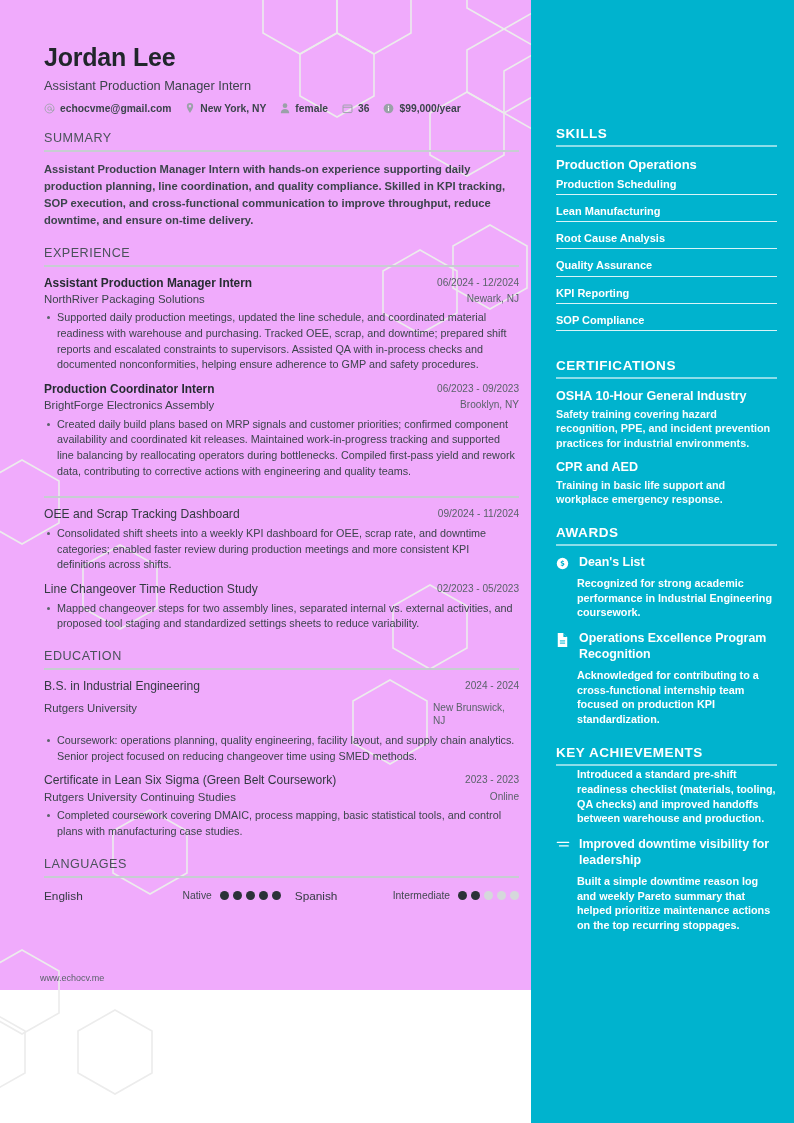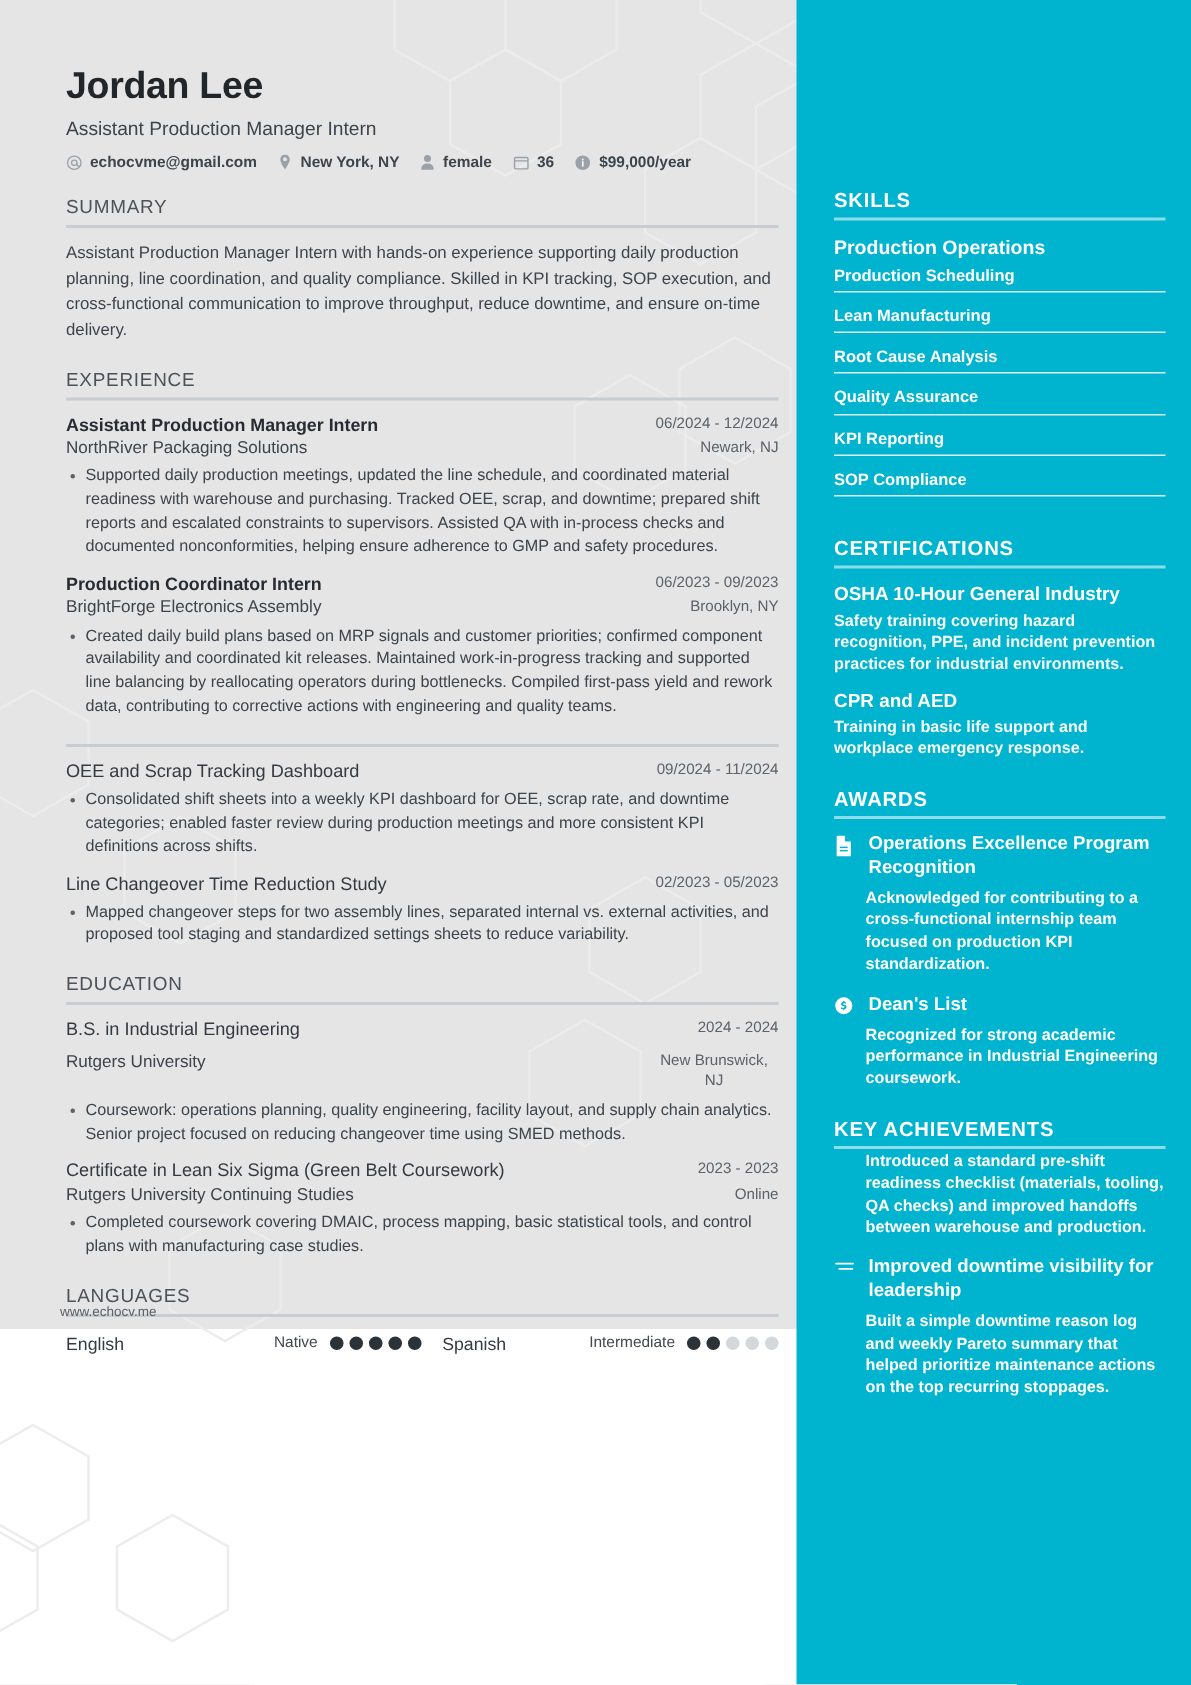--- a/index.html
+++ b/index.html
@@ -2,21 +2,21 @@
 <html><head>
 <meta charset="utf-8">
 <style>
   * { box-sizing: border-box; margin: 0; padding: 0; }
   html, body {
     width: 794px; height: 1123px;
     font-family: "Liberation Sans", sans-serif;
     background: #ffffff;
     overflow: hidden;
   }
-  .page { position: relative; width: 794px; height: 886px; background:#e5e5e5; }
+  .page { position: relative; width: 794px; height: 990px; background:#f0abfc; }
 
   
   .hexlayer { position:absolute; inset:0; pointer-events:none; z-index:0; }
   .hexlayer svg { position:absolute; }
 
   
   .sidebar {
     position:absolute; right:0; top:0; width:263px; height:1123px;
     background:#00b3ce; color:#ffffff; z-index:2;
     padding: 126px 17px 0 25px;
@@ -60,29 +60,29 @@
   .role { font-size:12.8px; color:#3c444c; margin-top:6px; }
   .contacts { display:flex; align-items:flex-start; flex-wrap:wrap; gap:0 5px; margin-top:10px; }
   .cline { display:flex; align-items:center; gap:5px; margin-right:9px; }
   .cline .ctxt { font-size:10.3px; font-weight:700; color:#3c444c; white-space:nowrap; }
   .cline svg { display:block; }
 
   .sec { margin-top:17px; }
   .sec-h { font-size:12.6px; color:#4a525a; letter-spacing:.5px; text-transform:uppercase; }
   .sec-rule { height:2px; background:#c7cdd2; margin-top:5px; margin-bottom:9px; }
 
-  .summary { font-size:11.2px; line-height:1.52; color:#3c444c; }
+  .summary { font-size:11.2px; line-height:1.52; color:#3c444c;font-weight:bold; }
 
   .entry { margin-bottom:9px; }
   .erow { display:flex; justify-content:space-between; align-items:flex-start; gap:10px; }
   .etitle { font-size:11.9px; font-weight:700; color:#262c32; line-height:1.3; }
   .etitle.plain { font-weight:400; font-size:12.1px; color:#333a42; }
   .edate { font-size:10.1px; color:#5a626a; white-space:nowrap; padding-top:1px; }
   .eorg { font-size:11.4px; color:#3c444c; line-height:1.35; }
-  .eloc { font-size:10.1px; color:#5a626a; text-align:center; max-width:86px; line-height:1.3;margin-left:32px; }
+  .eloc { font-size:10.1px; color:#5a626a; text-align:left; max-width:86px; line-height:1.3;margin-left:32px; }
   .erow2 { display:flex; justify-content:space-between; align-items:flex-start; gap:0; margin-top:1px; }
 
   ul.bul { list-style:none; margin-top:3px; }
   ul.bul li {
     position:relative; padding-left:13px; font-size:10.8px;
     line-height:1.45; color:#3c444c; margin-bottom:1px;
   }
   ul.bul li:before {
     content:""; position:absolute; left:3px; top:6px;
     width:3px; height:3px; border-radius:50%; background:#5a626a;
@@ -340,47 +340,47 @@
       </div>
     </div>
 
     <div class="side-sec">
       <div class="side-h">AWARDS</div>
       <div class="side-rule"></div>
 
       <div>
         <div class="ic-item">
           <span class="ic-box">
+            <svg width="13" height="13" viewBox="0 0 16 16" fill="#ffffff">
+              <circle cx="8" cy="8" r="7"></circle>
+              <path d="M8.7 4.2h-1.3v.7c-1 .14-1.7.8-1.7 1.7 0 1 .8 1.4 1.9 1.7.8.2 1 .4 1 .75 0 .33-.3.6-.92.6-.66 0-1.2-.25-1.55-.5l-.45 1.1c.35.25.9.45 1.6.5v.75h1.3v-.8c1.07-.17 1.72-.85 1.72-1.75 0-.95-.6-1.45-1.82-1.77-.78-.22-1.05-.38-1.05-.7 0-.28.24-.55.82-.55.6 0 1.05.2 1.32.35l.42-1.07c-.3-.16-.7-.3-1.25-.35z" fill="#00b3ce"></path>
+            </svg>
+          </span>
+          <div class="ic-body">
+            <div class="ic-title">Dean's List</div>
+          </div>
+        </div>
+        <div class="ic-desc" style="margin-top:-8px; margin-bottom:11px;">Recognized for strong academic performance in Industrial Engineering coursework.</div>
+      </div>
+
+      <div>
+        <div class="ic-item">
+          <span class="ic-box">
             <svg width="13" height="14" viewBox="0 0 14 16" fill="#ffffff">
               <path d="M1.6 0h6.2l4.6 4.5V16H1.6z"></path>
               <path d="M8 0v4.6h4.4" fill="#00b3ce"></path>
               <rect x="4" y="8.5" width="6" height="1.1" fill="#00b3ce"></rect>
               <rect x="4" y="11" width="6" height="1.1" fill="#00b3ce"></rect>
             </svg>
           </span>
           <div class="ic-body">
             <div class="ic-title">Operations Excellence Program Recognition</div>
           </div>
         </div>
         <div class="ic-desc" style="margin-top:-8px; margin-bottom:11px;">Acknowledged for contributing to a cross-functional internship team focused on production KPI standardization.</div>
-      </div>
-
-      <div>
-        <div class="ic-item">
-          <span class="ic-box">
-            <svg width="13" height="13" viewBox="0 0 16 16" fill="#ffffff">
-              <circle cx="8" cy="8" r="7"></circle>
-              <path d="M8.7 4.2h-1.3v.7c-1 .14-1.7.8-1.7 1.7 0 1 .8 1.4 1.9 1.7.8.2 1 .4 1 .75 0 .33-.3.6-.92.6-.66 0-1.2-.25-1.55-.5l-.45 1.1c.35.25.9.45 1.6.5v.75h1.3v-.8c1.07-.17 1.72-.85 1.72-1.75 0-.95-.6-1.45-1.82-1.77-.78-.22-1.05-.38-1.05-.7 0-.28.24-.55.82-.55.6 0 1.05.2 1.32.35l.42-1.07c-.3-.16-.7-.3-1.25-.35z" fill="#00b3ce"></path>
-            </svg>
-          </span>
-          <div class="ic-body">
-            <div class="ic-title">Dean's List</div>
-          </div>
-        </div>
-        <div class="ic-desc" style="margin-top:-8px; margin-bottom:11px;">Recognized for strong academic performance in Industrial Engineering coursework.</div>
       </div>
     </div>
 
     <div class="side-sec">
       <div class="side-h">KEY ACHIEVEMENTS</div>
       <div class="side-rule"></div>
 
       <div>
         <div class="ic-desc" style="margin-top:-8px; margin-bottom:11px;">Introduced a standard pre-shift readiness checklist (materials, tooling, QA checks) and improved handoffs between warehouse and production.</div>
       </div>

